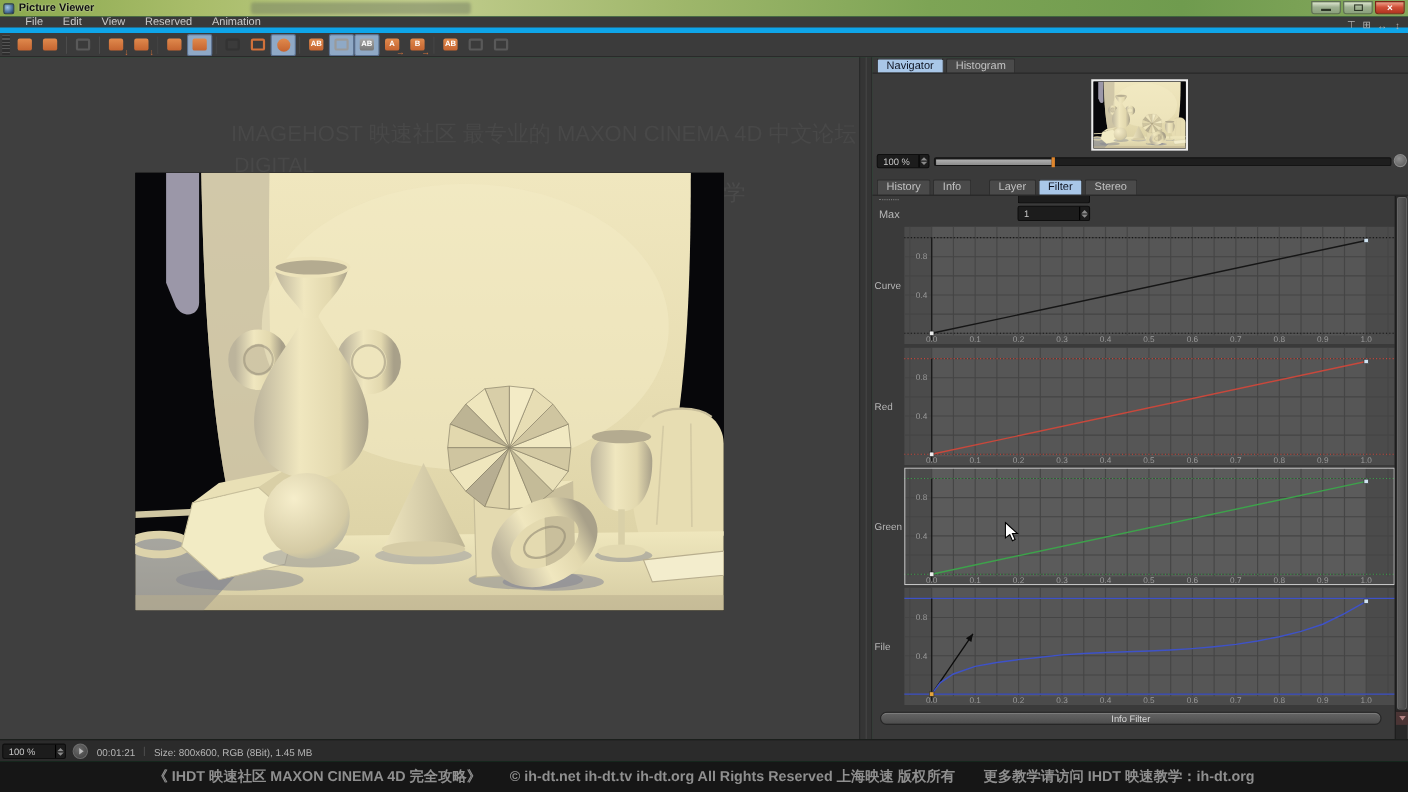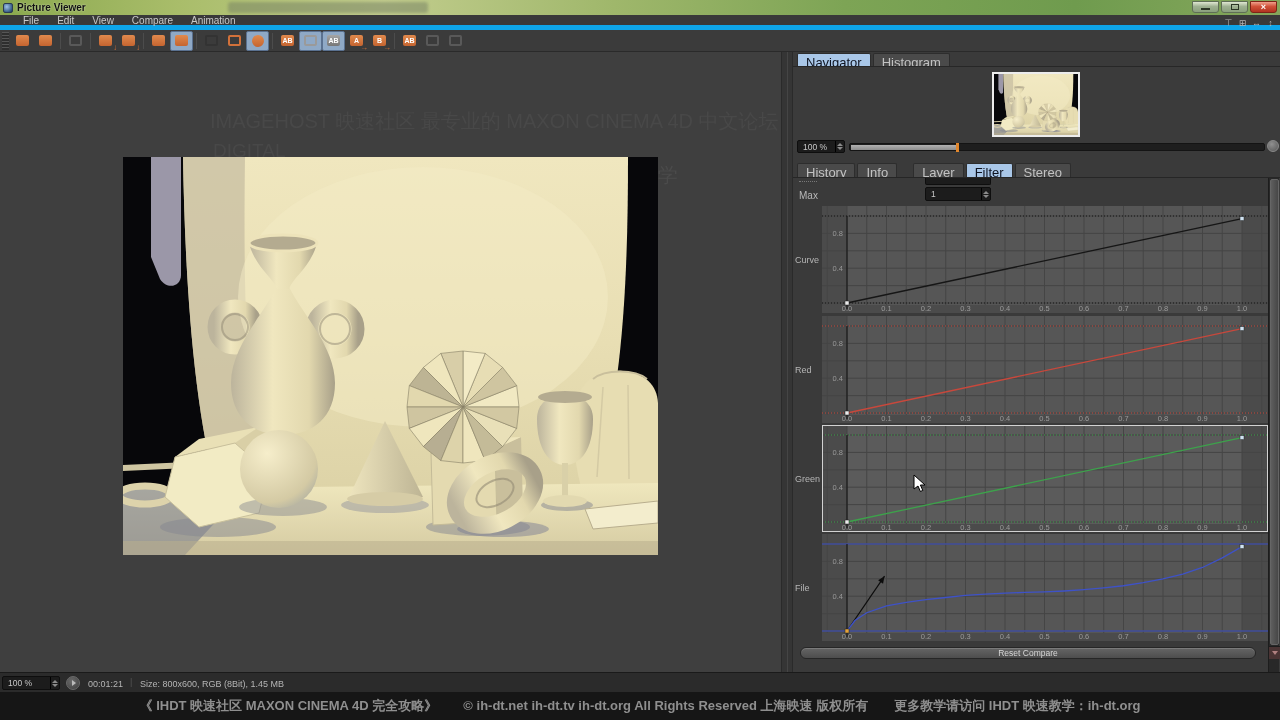--- a/index.html
+++ b/index.html
@@ -60,21 +60,21 @@
   .wm-l2{left:213px;top:88px;font-size:19px;}
   .wm-l3{left:320px;top:110px;font-size:20px;color:#4b4b4b;}
   .render{position:absolute;left:123px;top:105px;width:535px;height:398px;z-index:2;background:#000;}
   .splitter{position:absolute;left:781px;top:52px;width:12px;height:620px;background:#353535;
     border-left:1px solid #2a2a2a;border-right:1px solid #2a2a2a;}
   .splitter:after{content:"";position:absolute;left:5px;top:0;width:1px;height:100%;background:#454545;}
 
   
   .rpanel{position:absolute;left:793px;top:52px;width:487px;height:620px;background:#3a3a3a;overflow:hidden;}
   .tabsrow{position:absolute;left:4px;display:flex;gap:2px;}
-  .tab{font-size:13px;padding:1px 8px 2px;background:#4a4a4a;color:#c2c2c2;border:1px solid #2d2d2d;
+  .tab{font-size:10px;padding:1px 8px 2px;background:#4a4a4a;color:#c2c2c2;border:1px solid #2d2d2d;
     border-bottom:none;border-radius:2px 2px 0 0;}
   .tab.active{background:#a9c7e8;color:#0e1320;}
   .tab.gapbefore{margin-left:14px;}
   .navtabs{top:1px;}
   .navbody{position:absolute;left:0;top:14px;width:487px;height:85px;background:#3b3b3b;border-top:1px solid #272727;}
   .thumb{position:absolute;left:199px;top:5px;width:88px;height:65px;border:2px solid #ececec;background:#000;}
   .zoomrow{position:absolute;left:0;top:85px;width:487px;height:22px;}
   .numfield{position:absolute;background:#1c1c1c;border:1px solid #0e0e0e;border-radius:2px;color:#c8c8c8;
     font-size:8.5px;display:flex;align-items:center;}
   .numfield .val{flex:1;padding-left:5px;}
@@ -234,21 +234,21 @@
         </div>
       <div class="wbtn close">×</div>
     </div>
   </div>
 
   <div class="menubar">
     <div id="menu-items" style="display:flex">
         <span class="menuitem">File</span>
         <span class="menuitem">Edit</span>
         <span class="menuitem">View</span>
-        <span class="menuitem">Compare</span>
+        <span class="menuitem">Reserved</span>
         <span class="menuitem">Animation</span>
       </div>
     <div class="menur" id="menur">
         <span class="mico">⊤</span>
         <span class="mico">⊞</span>
         <span class="mico">↔</span>
         <span class="mico">↕</span>
       </div>
   </div>
 
@@ -598,21 +598,21 @@
               <text x="21" y="64.69999999999999" text-anchor="end" font-size="7.5" fill="#9a9a9a">0.4</text>
               <text x="21" y="29.89999999999999" text-anchor="end" font-size="7.5" fill="#9a9a9a">0.8</text>
               <line x1="25" y1="97" x2="62.525" y2="42.19" stroke="#0c0c0c" stroke-width="1.2"></line>
               <polygon points="62.525,42.19 61.045960324924955,49.66077249282522 56.095102901695505,46.27122816137684" fill="#0c0c0c"></polygon>
               <polyline points="25,97 32.9,86.56 44.75,78.73 64.5,71.77000000000001 84.25,68.28999999999999 104,65.68 123.75,63.505 143.5,61.330000000000005 163.25,60.025 183,59.155 202.75,58.458999999999996 222.5,57.85 242.25000000000003,56.98 262,55.675000000000004 281.75,53.935 301.5,51.76 321.25,48.714999999999996 341,44.800000000000004 360.75,40.015 380.5,33.49 400.25,23.92 420,12.61" fill="none" stroke="#3e52c8" stroke-width="1.3"></polyline>
               <rect x="23" y="95" width="4" height="4" fill="#e2a33c" stroke="#222" stroke-width="0.5"></rect>
               <rect x="418" y="10.61" width="4" height="4" fill="#cfe2f1" stroke="#222" stroke-width="0.5"></rect>
             </svg>
           </div>
         </div>
-      <div class="pbtn resetbtn">Reset Compare</div>
+      <div class="pbtn resetbtn">Info Filter</div>
       <div class="vscroll">
         <div class="vthumb"></div>
         <div class="varrow">
             <i></i>
           </div>
       </div>
     </div>
   </div>
 
   <div class="statusbar">

